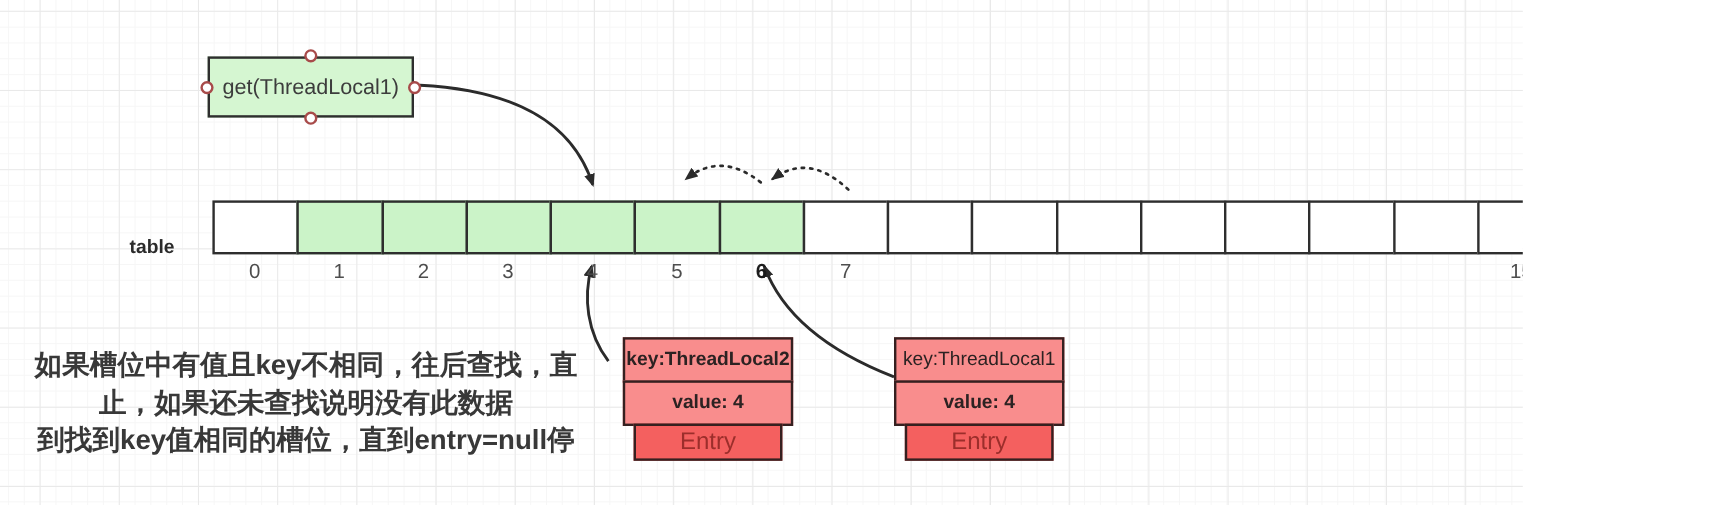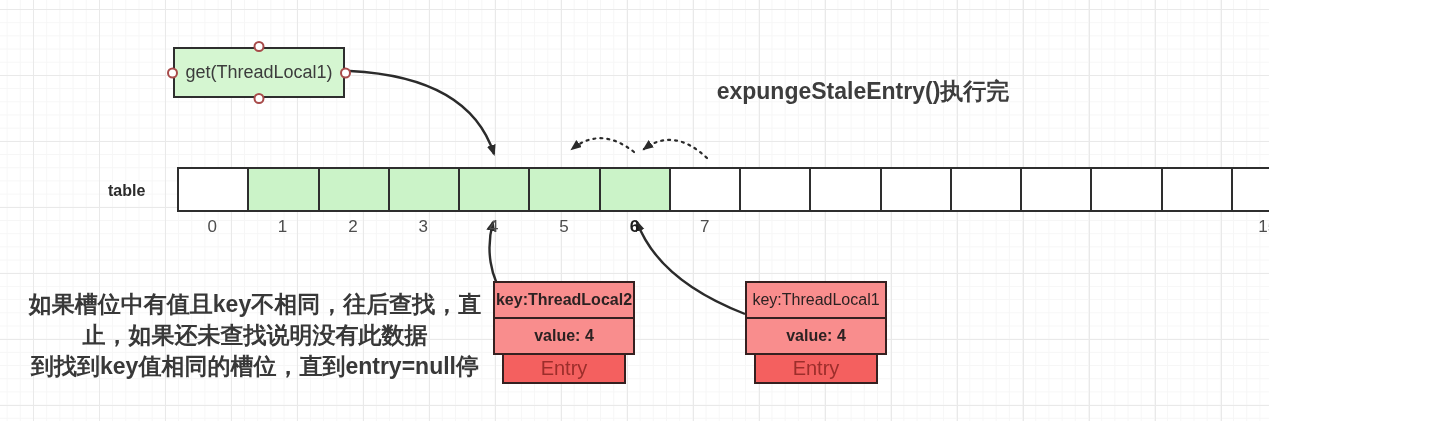--- a/index.html
+++ b/index.html
@@ -65,21 +65,21 @@
     width: 458px;
     text-align: center;
     font-size: 23px; font-weight: 700;
     color: #383838;
     line-height: 31px;
     margin-top: 24px;
   }
 
   .table-label {
     position: absolute;
-    left: 108px; top: 182px;
+    left: 108px; top: 198px;
     width: 60px;
     font-size: 16px; font-weight: 700;
     color: #2b2b2b;
   }
   .table-row {
     position: absolute;
     left: 177px; top: 167px;
     width: 1126px; height: 45px;
     display: flex;
   }
@@ -100,21 +100,21 @@
   .idx {
     flex: 1;
     text-align: center;
     font-size: 17px;
     color: #4d4d4d;
   }
   .idx.bold { font-weight: 700; color: #1c1c1c; }
 
   
   .stack { position: absolute; width: 142px; }
-  .stack-left  { left: 493px; top: 281px; }
+  .stack-left  { left: 519px; top: 281px; }
   .stack-right { left: 745px; top: 281px; }
   .ekey, .eval {
     height: 38px;
     border: 2px solid #352020;
     background: #f98d8d;
     display: flex; align-items: center; justify-content: center;
     font-size: 16px;
     color: #2c2222;
   }
   .eval { margin-top: -2px; font-weight: 700; }
@@ -154,21 +154,20 @@
 
   <div class="get-box">
     <span class="handle h-top"></span>
     <span class="handle h-bottom"></span>
     <span class="handle h-left"></span>
     <span class="handle h-right"></span>
     <span>get(ThreadLocal1)</span>
   </div>
 
   <div class="annotation-top">
-    <div>expungeStaleEntry()执行完</div>
   </div>
 
   <div class="table-label">table</div>
 
   <div class="table-row">
       <div class="cell"></div>
       <div class="cell filled"></div>
       <div class="cell filled"></div>
       <div class="cell filled"></div>
       <div class="cell filled"></div>

